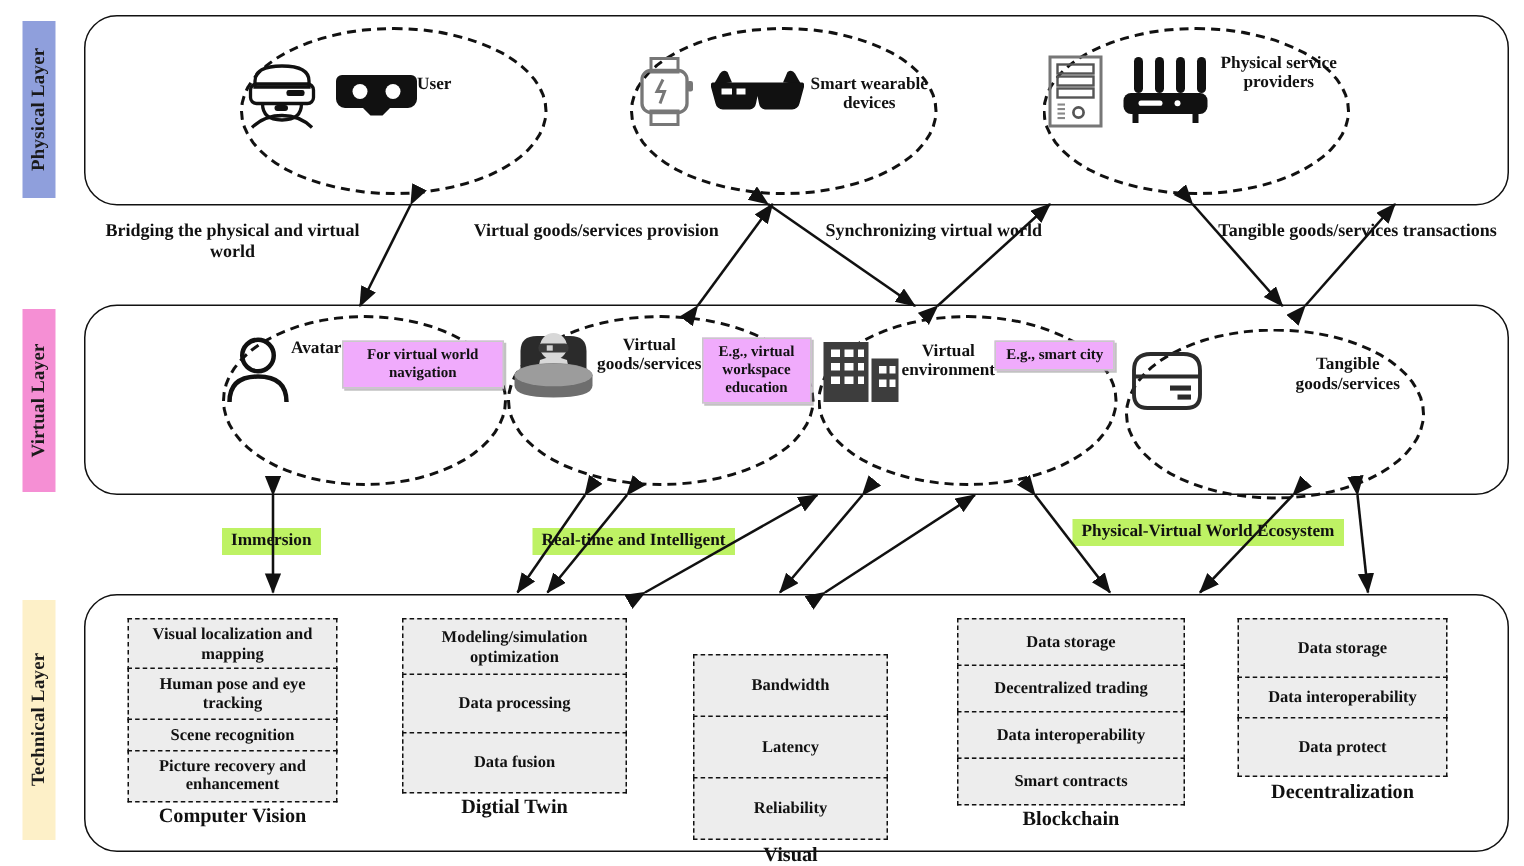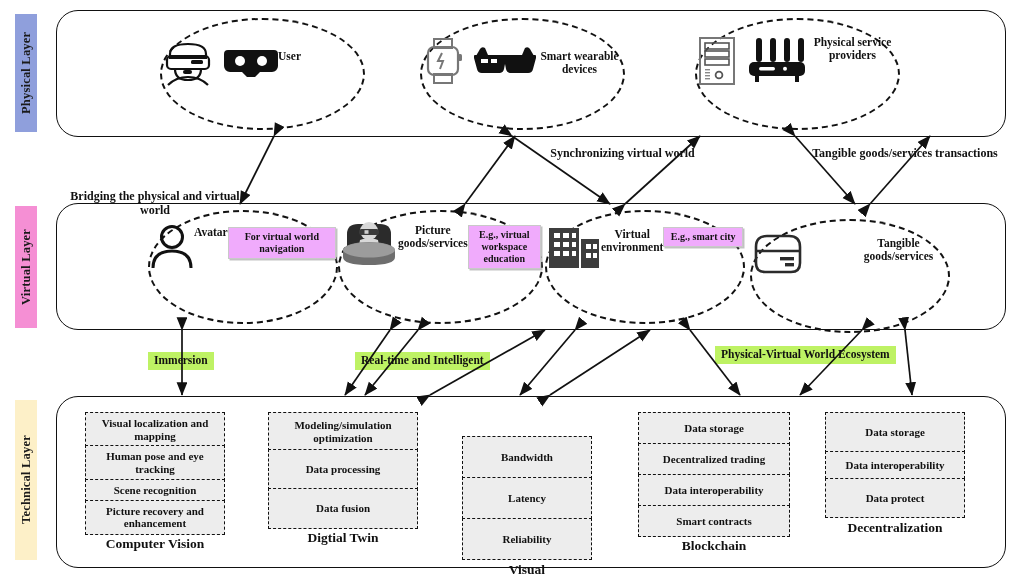--- a/index.html
+++ b/index.html
@@ -209,21 +209,21 @@
         <path d="M7 12 Q7 2 18 2 L40 2 Q51 2 51 12 L51 26 L7 26 Z" fill="#2b2b2b"></path>
         <ellipse cx="29" cy="9" rx="9" ry="9" fill="#d8d8d8"></ellipse>
         <rect x="19" y="7" width="20" height="6" rx="2.5" fill="#3a3a3a"></rect>
         <rect x="24.5" y="8.2" width="4" height="3.6" fill="#cfcfcf"></rect>
         <path d="M20 18 Q29 14 38 18 L40 28 L18 28 Z" fill="#d8d8d8"></path>
         <ellipse cx="29" cy="28" rx="26" ry="8" fill="#8a8a8a"></ellipse>
         <path d="M3 28 L3 35 Q3 43 29 43 Q55 43 55 35 L55 28 Z" fill="#6e6e6e"></path>
         <ellipse cx="29" cy="28" rx="26" ry="7.5" fill="#9c9c9c"></ellipse>
       </svg>
     </div>
-    <div class="ell-label" style="margin-top:2px;">Picture goods/services</div>
+    <div class="ell-label" style="margin-top:2px;">Virtual goods/services</div>
     <div class="chip" style="width:132px;">E.g., virtual workspace education</div>
   </div>
 
   <div class="ellipse" style="left:545px;top:210px;width:200px;height:114px;padding-top:12px;">
     <div class="icon-row">
       <svg width="54" height="44" viewBox="0 0 54 44">
         <rect x="2" y="4" width="30" height="40" fill="#3d3d3d"></rect>
         <rect x="34" y="15" width="18" height="29" fill="#3d3d3d"></rect>
         <g fill="#fff">
           <rect x="7" y="9" width="6" height="5"></rect>
@@ -251,21 +251,22 @@
       <svg width="52" height="42" viewBox="0 0 52 42">
         <path d="M4 14 Q4 3 15 3 L37 3 Q48 3 48 14 L48 30 Q48 39 39 39 L13 39 Q4 39 4 30 Z" fill="none" stroke="#2b2b2b" stroke-width="2.6"></path>
         <line x1="4" y1="18" x2="48" y2="18" stroke="#2b2b2b" stroke-width="2.6"></line>
         <rect x="28" y="24" width="14" height="3.4" fill="#2b2b2b"></rect>
         <rect x="33" y="30" width="9" height="3.4" fill="#2b2b2b"></rect>
       </svg>
     </div>
     <div class="ell-label" style="margin-top:4px;">Tangible goods/services</div>
   </div>
 
-  <div class="conn-caption" style="left:60px;top:146px;width:190px;margin-top:43px;">Bridging the physical and virtual world</div>
+  <div class="conn-caption" style="left:60px;top:146px;width:190px;">Bridging the physical and virtual world</div>
+  <div class="conn-caption" style="left:305px;top:146px;width:185px;">Virtual goods/services provision</div>
   <div class="conn-caption" style="left:540px;top:146px;width:165px;">Synchronizing virtual world</div>
   <div class="conn-caption" style="left:805px;top:146px;width:200px;">Tangible goods/services transactions</div>
 
   <div class="pink-caption" style="left:148px;top:352px;">Immersion</div>
   <div class="pink-caption" style="left:355px;top:352px;">Real-time and Intelligent</div>
   <div class="pink-caption" style="left:715px;top:346px;">Physical-Virtual World Ecosystem</div>
 
   <div class="tech-col" id="tcol0" style="left:85px;width:140px;">
     <div class="tech-stack">
       <div class="tech-item">Visual localization and mapping</div>

